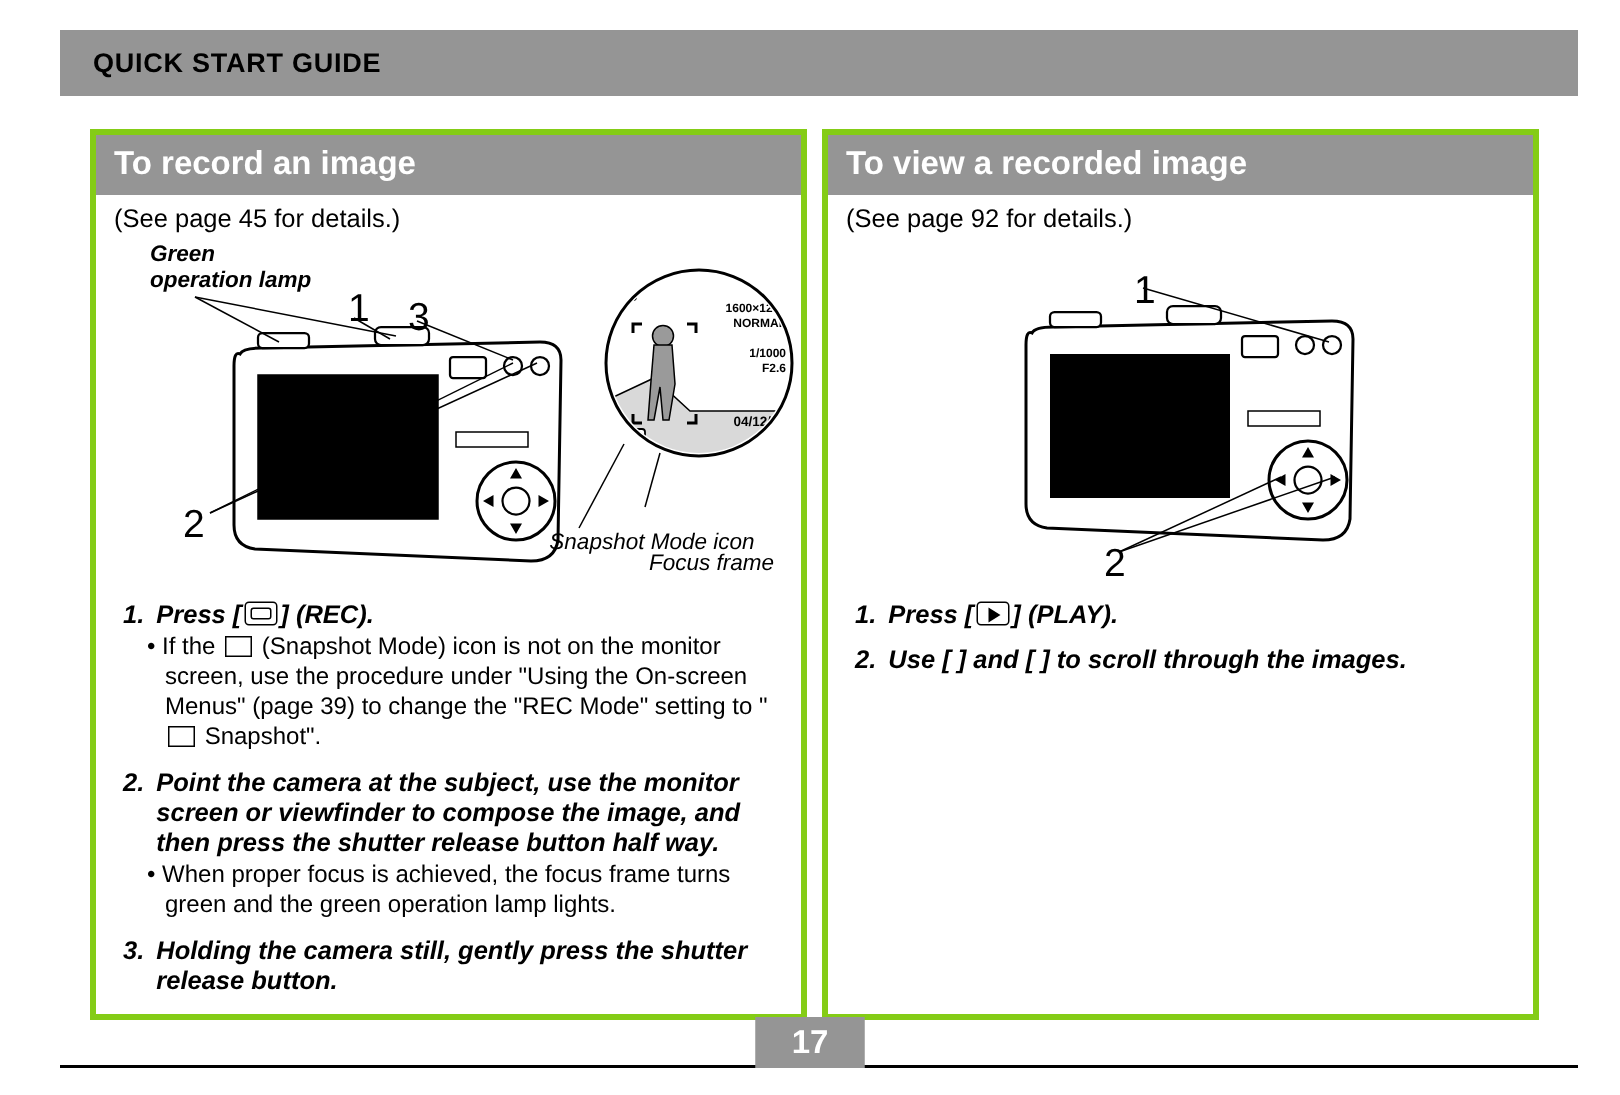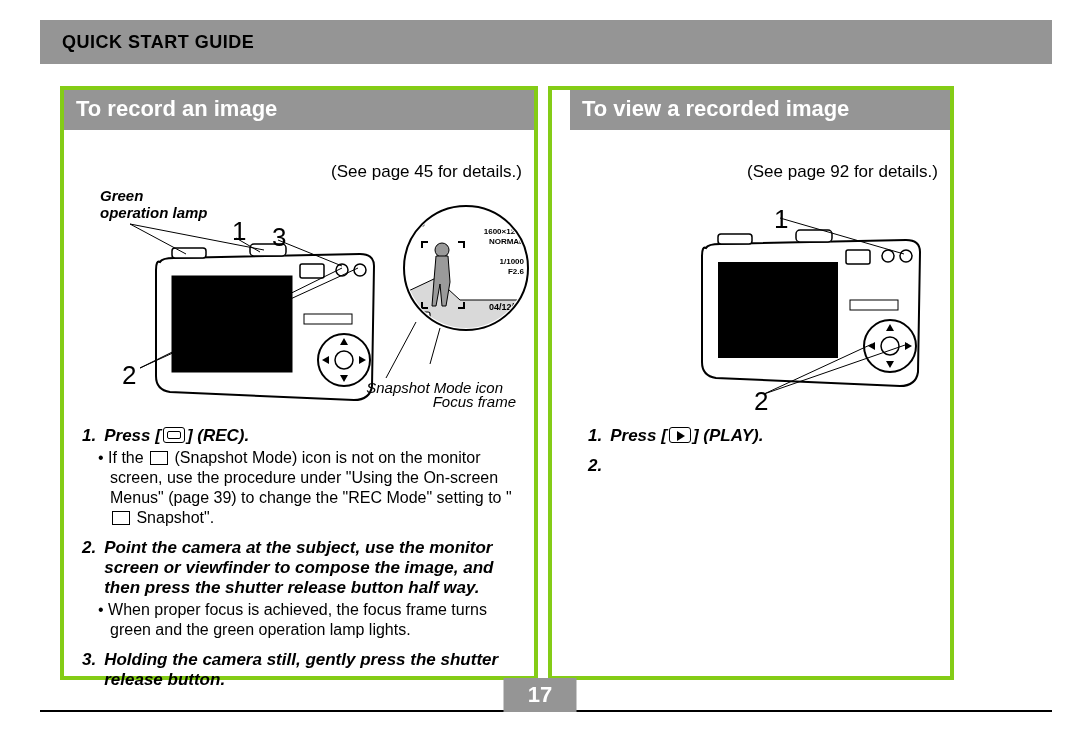--- a/index.html
+++ b/index.html
@@ -21,33 +21,32 @@
     font-weight: bold;
     color: #000;
     letter-spacing: 0.5px;
   }
   .column {
     position: absolute;
     top: 86px; bottom: 50px;
     border: 4px solid #84cc16;
   }
   .col-left { left: 60px; width: 478px; }
-  .col-right { left: 548px; width: 406px; padding-left: 18px; }
+  .col-right { left: 548px; width: 478px; }
   .col-heading {
     background: #959595;
     color: #fff;
     font-size: 22px;
     font-weight: bold;
     padding: 6px 12px 8px 12px;
   }
   .see-page {
-    text-align: right;
+    text-align: left;
     font-size: 17px;
     padding: 6px 12px 0 12px;
-    margin-top: 26px;
   }
   .illus {
     position: relative;
     margin: 4px 12px 6px 12px;
   }
   .camera-svg { display:block; }
   .callout-num {
     position: absolute;
     font-size: 26px;
     font-weight: 400;
@@ -279,19 +278,20 @@
         <div class="step-line">
           <span class="step-num">1.</span>
           <span class="step-text">
             <span>Press [</span><span class="boxed-glyph"><span class="play-tri"></span></span><span>] (PLAY).</span>
           </span>
         </div>
       </div>
       <div class="step">
         <div class="step-line">
           <span class="step-num">2.</span>
+          <span class="step-text">Use [   ] and [   ] to scroll through the images.</span>
         </div>
       </div>
     </div>
   </div>
 
   <div class="page-number-box">17</div>
 </div>
 
 </body></html>

